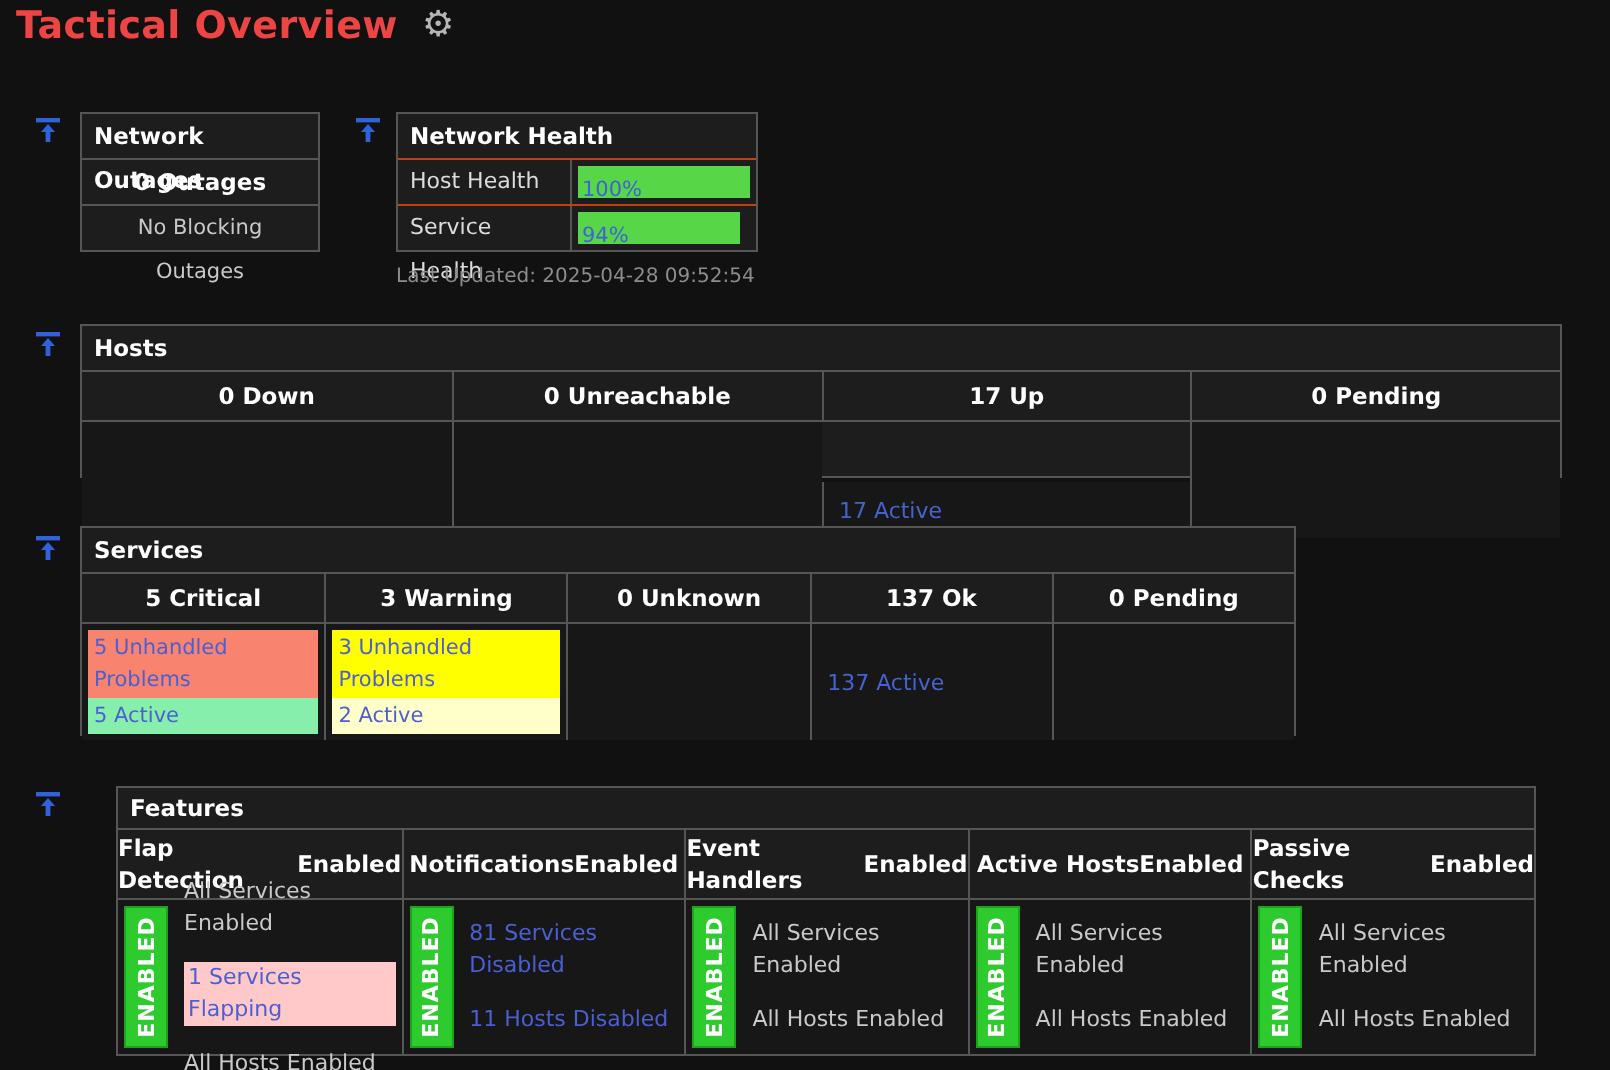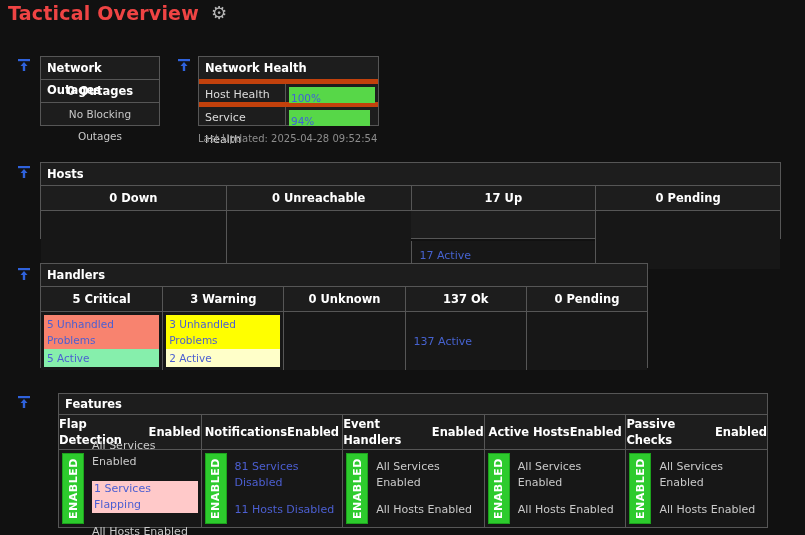--- a/index.html
+++ b/index.html
@@ -16,21 +16,21 @@
   .panel { position:absolute; background:#1d1d1d; border:1px solid #565656; box-sizing:border-box; }
   .prow { height:22px; line-height:22px; padding:0 6px; font-size:11.5px; color:#ffffff; background:#1d1d1d; }
   .prow + .prow, .panel > .grid4, .panel > .grid5, .panel > .grid5f { border-top:1px solid #565656; }
   .ptitle { font-weight:bold; }
   .bold-white { font-weight:bold; color:#fff; }
   .center { text-align:center; }
   .muted { color:#c9c9c9; font-weight:normal; }
   .small { font-size:10.5px; }
 
   
-  .hrow { display:flex; height:23px; border-top:5px solid #c2410c; background:#1d1d1d; box-sizing:border-box; }
+  .hrow { display:flex; height:23px; border-top:1px solid #c2410c; background:#1d1d1d; box-sizing:border-box; }
   .hlabel { width:87px; border-right:1px solid #565656; padding-left:6px; line-height:22px; font-size:11px; color:#dcdcdc; box-sizing:border-box; }
   .hbarcell { flex:1; padding:3px 3px; }
   .hbar { height:16px; background:#57D748; overflow:hidden; white-space:nowrap; }
   .hbar span { font-size:10.5px; color:#4161d8; line-height:16px; padding-left:2px; display:inline-block; }
   .last-updated { position:absolute; left:198px; top:133px; font-size:10px; color:#8d8d8d; }
 
   
   .grid4 { display:grid; grid-template-columns:repeat(4,1fr); }
   .grid5 { display:grid; grid-template-columns:repeat(5,1fr); }
   .grid5f { display:grid; grid-template-columns:repeat(5,1fr); }
@@ -132,21 +132,21 @@
       <div></div>
       <div></div>
       <div class="host-active-cell">
         <a class="link">17 Active</a>
       </div>
       <div></div>
     </div>
   </div>
 
   <div class="panel" style="left:40px;top:263px;width:608px;">
-    <div class="prow ptitle">Handlers</div>
+    <div class="prow ptitle">Services</div>
     <div class="grid5 headrow">
       <div>5 Critical</div>
       <div>3 Warning</div>
       <div>0 Unknown</div>
       <div>137 Ok</div>
       <div>0 Pending</div>
     </div>
     <div class="grid5 bodyrow" style="height:55px;">
       <div class="svc-cell">
         <div class="sbox bg-salmon">

